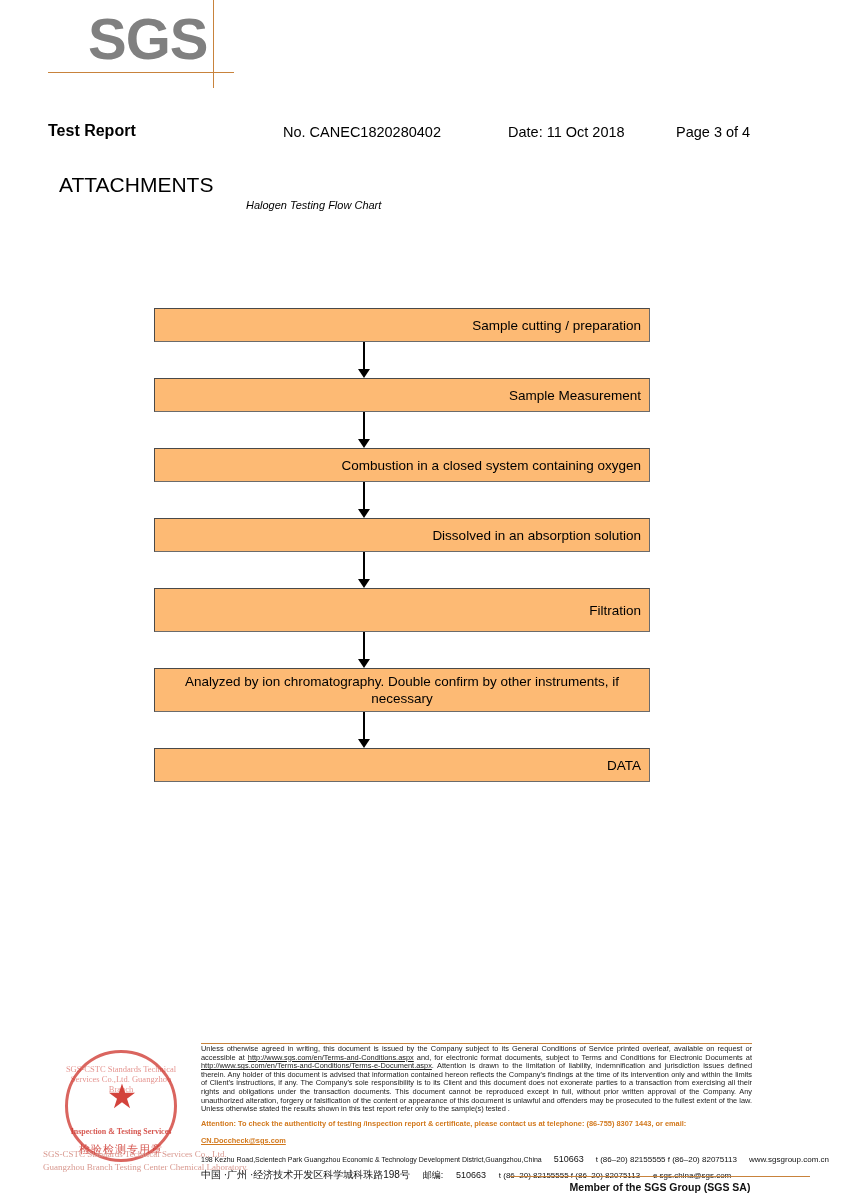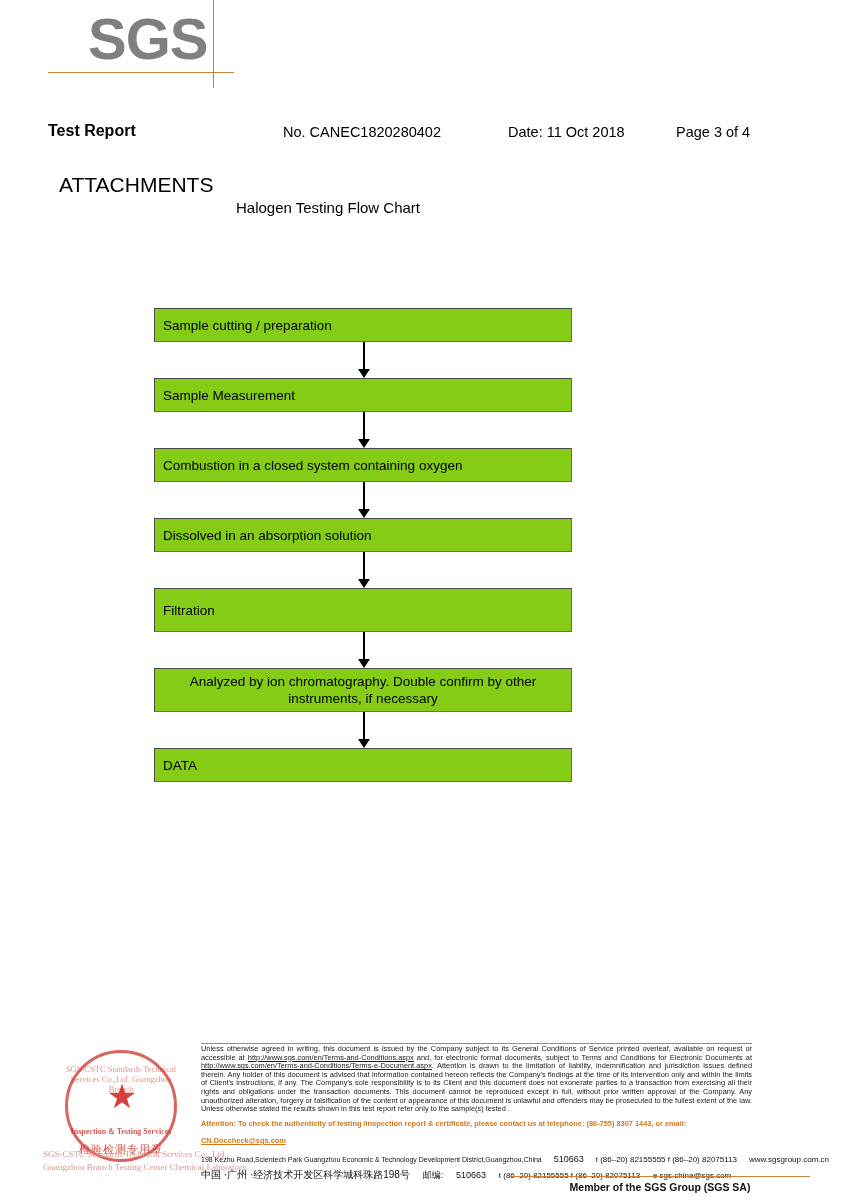--- a/index.html
+++ b/index.html
@@ -72,44 +72,45 @@
   }
 
   
   #attachments-title {
     position: absolute;
     left: 59px; top: 173px;
     font-size: 21px;
   }
   #flowchart-title {
     position: absolute;
-    left: 236px; top: 199px;
-    font-size: 15px;
+    left: 246px; top: 199px;
+    font-size: 11px;
+    font-style: italic;
   }
 
   
   #flowchart {
     position: absolute;
     left: 154px; top: 308px;
     width: 418px;
   }
   .flow-box {
     position: relative;
     box-sizing: border-box;
-    width: 418px;
+    width: 496px;
     border: 1px solid #4a4a4a;
     border-right-color: #6b6b6b;
     border-bottom-color: #6b6b6b;
-    background: #84cc16;
+    background: #fdba74;
     font-size: 13.5px;
     line-height: 17px;
     text-align: center;
     display: flex;
     align-items: center;
-    justify-content: flex-start;
+    justify-content: flex-end;
     padding: 0 8px;
   }
   .flow-arrow {
     position: relative;
     width: 418px;
     display: flex;
     justify-content: center;
   }
   .flow-arrow .shaft {
     position: absolute;

